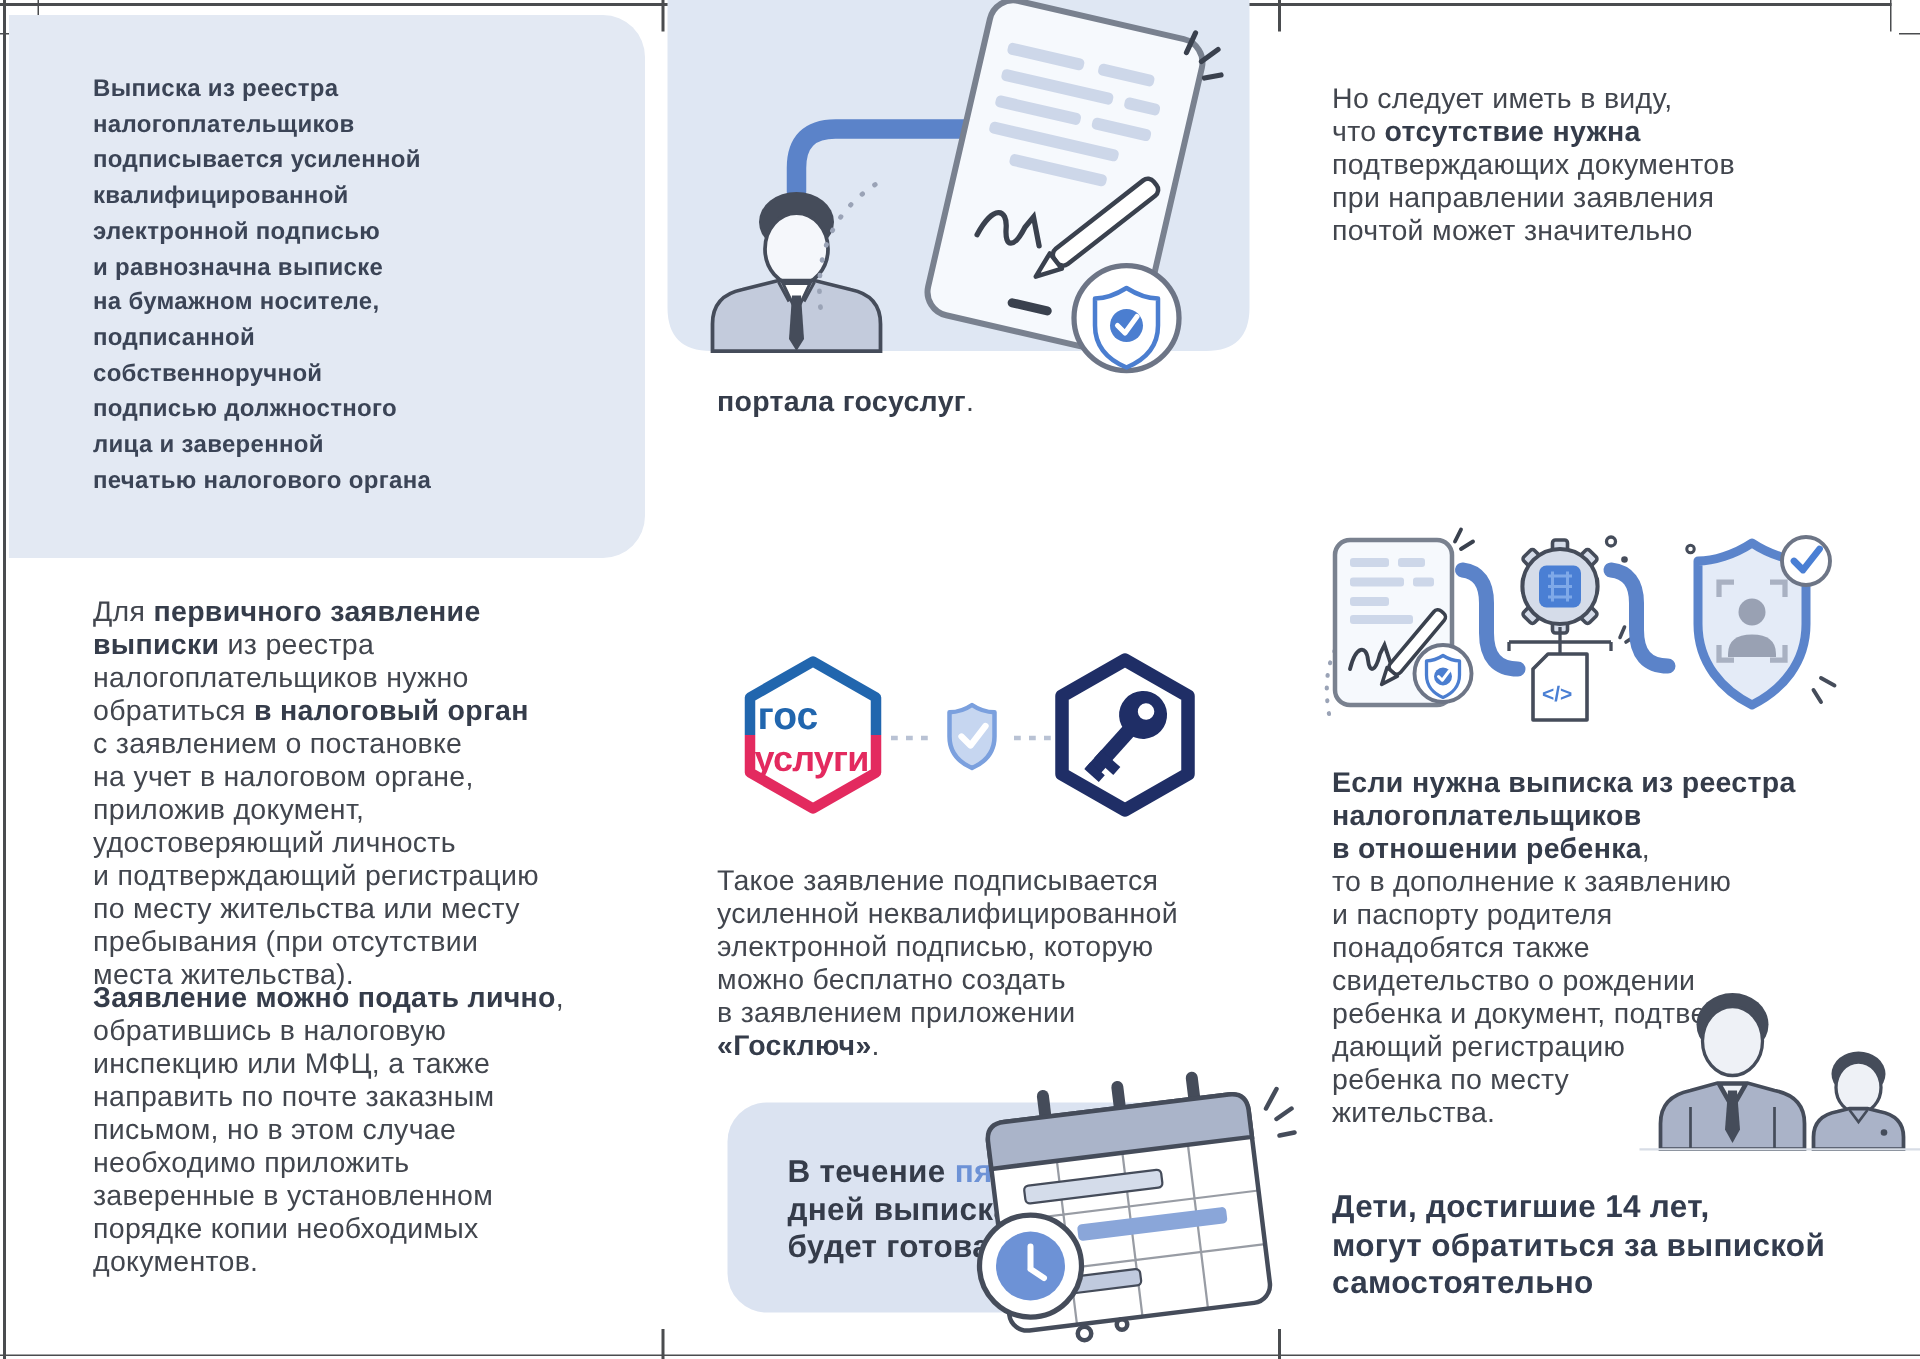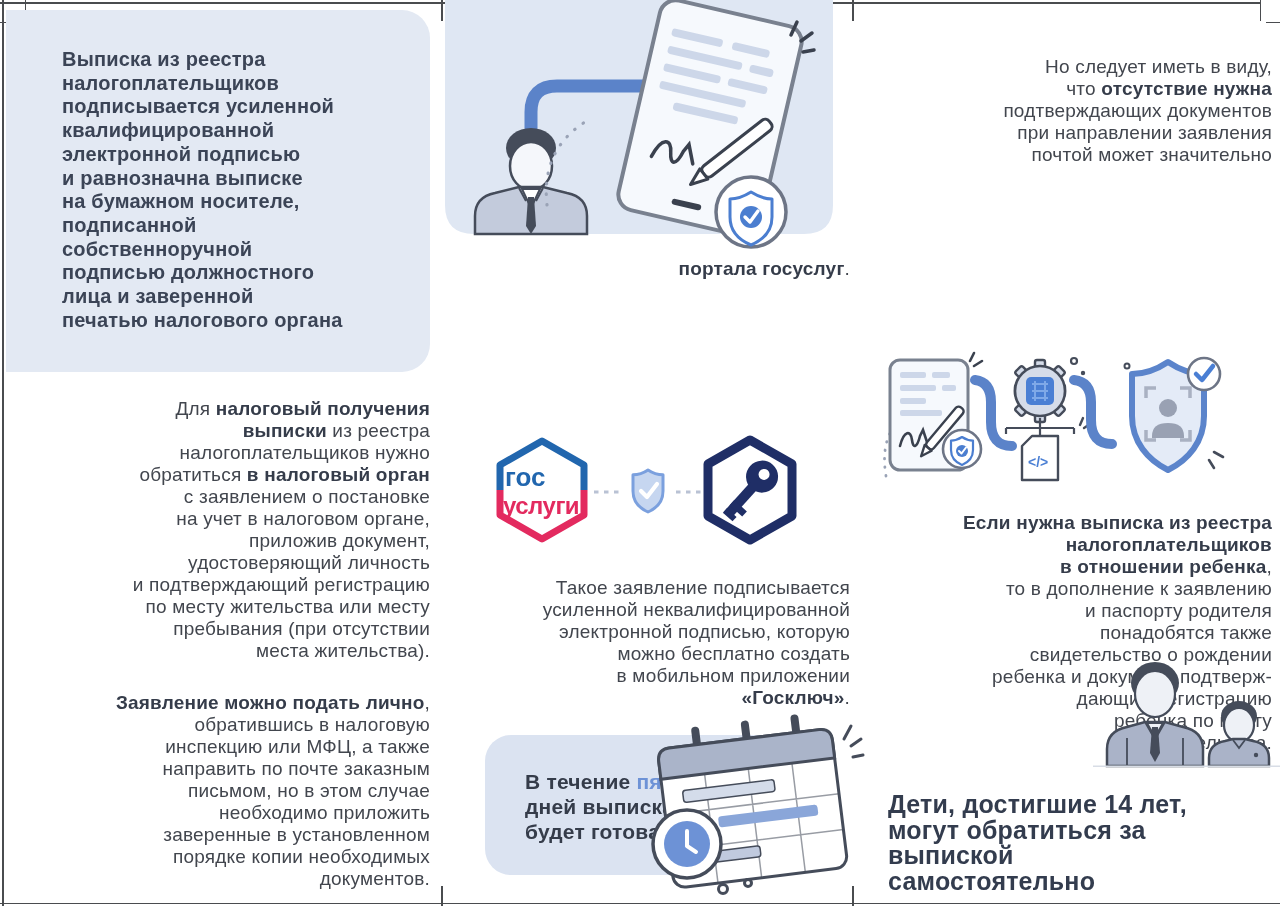--- a/index.html
+++ b/index.html
@@ -1,27 +1,27 @@
 <!DOCTYPE html>
 <html><head>
 <meta charset="utf-8">
 <style>
   html,body{margin:0;padding:0;background:#fff;}
   .page{position:relative;width:1280px;height:906px;background:#ffffff;overflow:hidden;
         font-family:"Liberation Sans","DejaVu Sans",sans-serif;color:#3f444d;}
   .abs{position:absolute;}
-  .txt{font-size:19px;line-height:22px;letter-spacing:.2px;white-space:pre-line;color:#42464e;text-align:right;}
+  .txt{font-size:19px;line-height:22px;letter-spacing:.2px;white-space:pre-line;color:#42464e;}
   .b{font-weight:700;color:#353c4a;}
-  .headline{font-size:20px;line-height:23.7px;font-weight:700;color:#3b4456;
+  .headline{font-size:16px;line-height:23.7px;font-weight:700;color:#3b4456;
             white-space:pre-line;letter-spacing:.2px;}
   .hero-box{left:6px;top:10px;width:424px;height:362px;background:#e3e9f3;border-radius:0 28px 28px 0;}
   .deadline-box{left:485px;top:735px;width:333px;height:140px;background:#dbe3f1;border-radius:26px;}
   .deadline-text{left:525px;top:769px;font-size:21px;line-height:25px;font-weight:700;
                  color:#333c4e;white-space:pre-line;letter-spacing:.2px;}
-  .bigbold{font-size:25px;line-height:25.5px;font-weight:700;color:#333c4e;
+  .bigbold{font-size:21px;line-height:25.5px;font-weight:700;color:#333c4e;
            white-space:pre-line;letter-spacing:.2px;}
   .mark{background:#4a4c4f;}
   svg{display:block;overflow:visible;}
   svg text{font-family:"Liberation Sans","DejaVu Sans",sans-serif;}
 </style>
 </head>
 <body>
 
 <div class="page">
 
@@ -44,34 +44,34 @@
 квалифицированной
 электронной подписью
 и равнозначна выписке
 на бумажном носителе,
 подписанной
 собственноручной
 подписью должностного
 лица и заверенной
 печатью налогового органа</div>
 
-  <div class="abs txt" style="left:62px;top:398px;width:368px"><span>Для </span><span class="b">налоговый получения
+  <div class="abs txt" style="left:62px;top:398px;width:368px"><span>Для </span><span class="b">первичного заявление
 выписки</span><span> из реестра
 налогоплательщиков нужно
 обратиться </span><span class="b">в налоговый орган</span><span>
 с заявлением о постановке
 на учет в налоговом органе,
 приложив документ,
 удостоверяющий личность
 и подтверждающий регистрацию
 по месту жительства или месту
 пребывания (при отсутствии
 места жительства).</span></div>
 
-  <div class="abs txt" style="left:62px;top:692px;width:368px"><span class="b">Заявление можно подать лично</span><span>,
+  <div class="abs txt" style="left:62px;top:655px;width:368px"><span class="b">Заявление можно подать лично</span><span>,
 обратившись в налоговую
 инспекцию или МФЦ, а также
 направить по почте заказным
 письмом, но в этом случае
 необходимо приложить
 заверенные в установленном
 порядке копии необходимых
 документов.</span></div>
 
   <svg class="abs" style="left:445px;top:0" width="388" height="252" viewBox="0 0 388 252">
@@ -142,21 +142,21 @@
       <rect x="45" y="48" width="10" height="40" fill="#1f2e66"></rect>
       <rect x="45" y="72" width="17" height="7" fill="#1f2e66"></rect>
       <rect x="45" y="83" width="13" height="6" fill="#1f2e66"></rect>
     </g>
   </svg>
 
   <div class="abs txt" style="left:478px;top:577px;width:372px"><span>Такое заявление подписывается
 усиленной неквалифицированной
 электронной подписью, которую
 можно бесплатно создать
-в мобильном приложении
+в заявлением приложении
 </span><span class="b">«Госключ»</span><span>.</span></div>
 
   <div class="abs deadline-box"></div>
   <div class="abs deadline-text"><span class="b">В течение </span><span class="b" style="color: rgb(109, 146, 214);">пяти</span><span class="b">
 дней выписка
 будет готова</span></div>
 
   <svg class="abs" style="left:645px;top:712px" width="225" height="190" viewBox="0 0 225 190">
     <g transform="rotate(-7 110 95)">
       <rect x="56" y="8" width="8" height="30" rx="4" fill="#454c5a"></rect>

